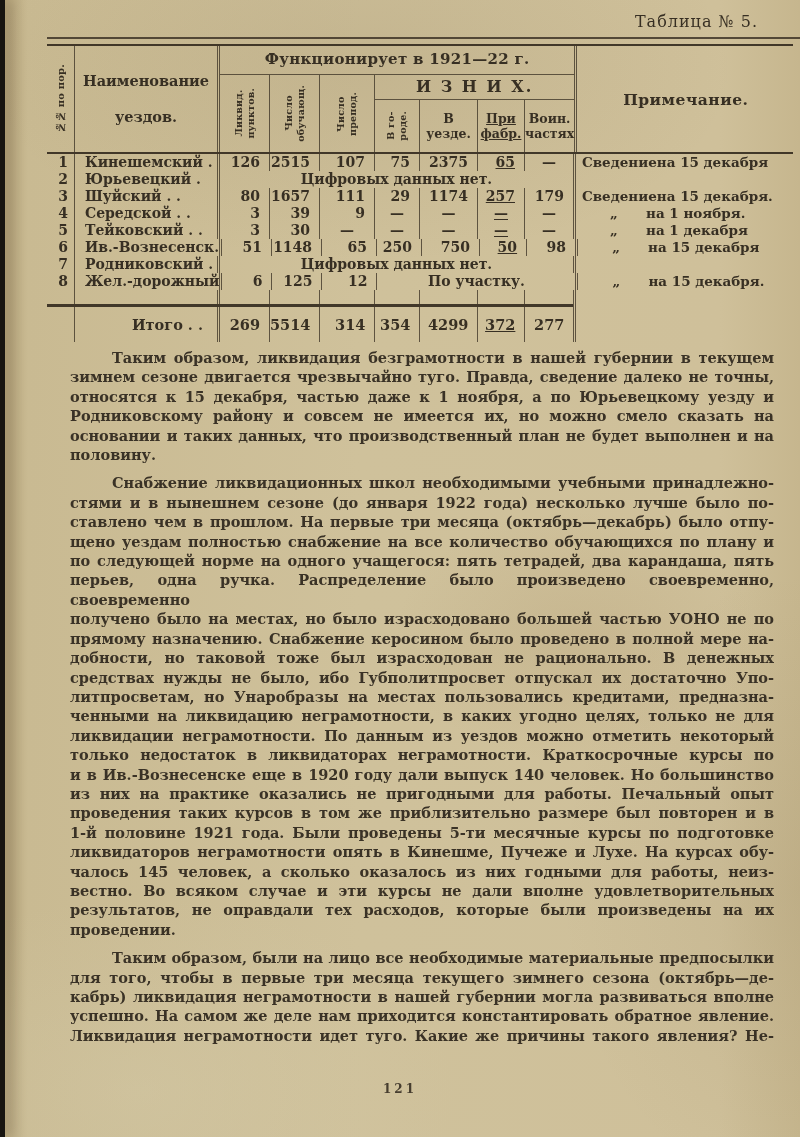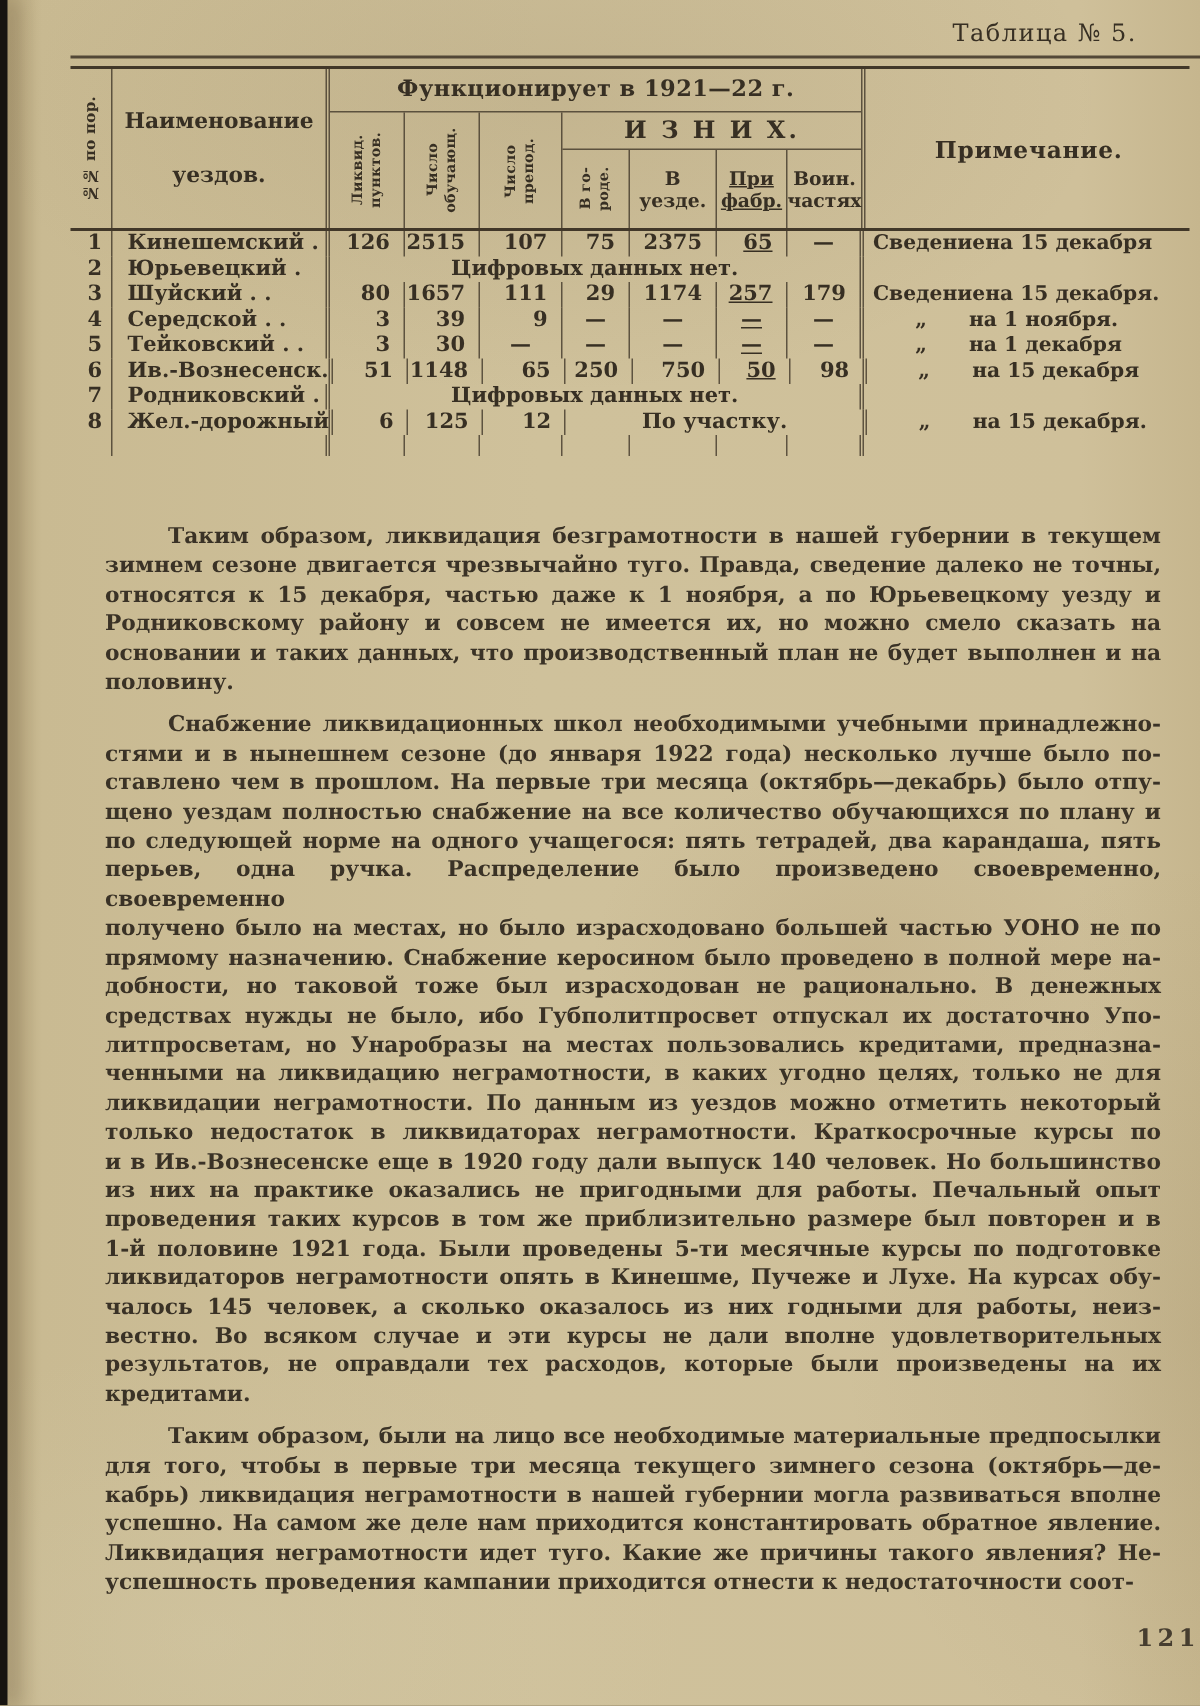--- a/index.html
+++ b/index.html
@@ -73,22 +73,22 @@
   .tlabel{text-align:right;padding-right:14px;padding-left:0;}
 
   
   .textblock{position:absolute;left:70px;top:348px;width:704px;
     font-size:14.5px;line-height:19.4px;font-weight:bold;color:#3a3226;}
   .para{margin:0 0 9px 0;}
   .tline{text-align:justify;text-align-last:justify;}
   .tline.first{text-indent:42px;}
   .tline.last{text-align-last:left;}
 
-  .pagenum{position:absolute;left:0;right:0;top:1082px;text-align:right;
-    font-size:16px;letter-spacing:3px;font-weight:bold;color:#463d2f;}
+  .pagenum{position:absolute;left:0;right:0;top:1082px;text-align:center;
+    font-size:12px;letter-spacing:3px;font-weight:bold;color:#463d2f;}
 </style>
 </head>
 <body>
 
 <div class="page">
   <div class="edge-left"></div>
 
   <div class="caption">Таблица № 5.</div>
   <div class="caption-rule"></div>
 
@@ -247,20 +247,34 @@
           <div class="c cv w55 bR"></div>
           <div class="c cv w45 bR"></div>
           <div class="c cv w58 bR"></div>
           <div class="c cv w47 bR"></div>
           <div class="c cv w48"></div>
           <div class="c cnote bDL">
             <span class="npre"></span>
             <span class="ntxt"></span>
           </div>
         </div>
+      </div>
+    <div id="trow-total">
+        <div class="tleft">
+          <div class="c cnum bR"></div>
+          <div class="c cname bDR tlabel">Итого . .</div>
+          <div class="c cv w50 bR">269</div>
+          <div class="c cv w50 bR">5514</div>
+          <div class="c cv w55 bR">314</div>
+          <div class="c cv w45 bR">354</div>
+          <div class="c cv w58 bR">4299</div>
+          <div class="c cv w47 bR">372</div>
+          <div class="c cv w48">277</div>
+        </div>
+        <div class="c cnote bDL"></div>
       </div>
   </div>
 
   <div class="textblock" id="textblock">
       <div class="para">
         <div class="tline first">Таким образом, ликвидация безграмотности в нашей губернии в текущем</div>
         <div class="tline">зимнем сезоне двигается чрезвычайно туго. Правда, сведение далеко не точны,</div>
         <div class="tline">относятся к 15 декабря, частью даже к 1 ноября, а по Юрьевецкому уезду и</div>
         <div class="tline">Родниковскому району и совсем не имеется их, но можно смело сказать на</div>
         <div class="tline">основании и таких данных, что производственный план не будет выполнен и на</div>
@@ -282,26 +296,25 @@
         <div class="tline">ликвидации неграмотности. По данным из уездов можно отметить некоторый</div>
         <div class="tline">только недостаток в ликвидаторах неграмотности. Краткосрочные курсы по</div>
         <div class="tline">и в Ив.-Вознесенске еще в 1920 году дали выпуск 140 человек. Но большинство</div>
         <div class="tline">из них на практике оказались не пригодными для работы. Печальный опыт</div>
         <div class="tline">проведения таких курсов в том же приблизительно размере был повторен и в</div>
         <div class="tline">1-й половине 1921 года. Были проведены 5-ти месячные курсы по подготовке</div>
         <div class="tline">ликвидаторов неграмотности опять в Кинешме, Пучеже и Лухе. На курсах обу-</div>
         <div class="tline">чалось 145 человек, а сколько оказалось из них годными для работы, неиз-</div>
         <div class="tline">вестно. Во всяком случае и эти курсы не дали вполне удовлетворительных</div>
         <div class="tline">результатов, не оправдали тех расходов, которые были произведены на их</div>
-        <div class="tline last">кредитами.</div>
+        <div class="tline last">проведении.</div>
       </div>
       <div class="para">
         <div class="tline first">Таким образом, были на лицо все необходимые материальные предпосылки</div>
         <div class="tline">для того, чтобы в первые три месяца текущего зимнего сезона (октябрь—де-</div>
         <div class="tline">кабрь) ликвидация неграмотности в нашей губернии могла развиваться вполне</div>
         <div class="tline">успешно. На самом же деле нам приходится константировать обратное явление.</div>
         <div class="tline">Ликвидация неграмотности идет туго. Какие же причины такого явления? Не-</div>
-        <div class="tline last">успешность проведения кампании приходится отнести к недостаточности соот-</div>
       </div>
     </div>
 
   <div class="pagenum">121</div>
 </div>
 
 </body></html>

